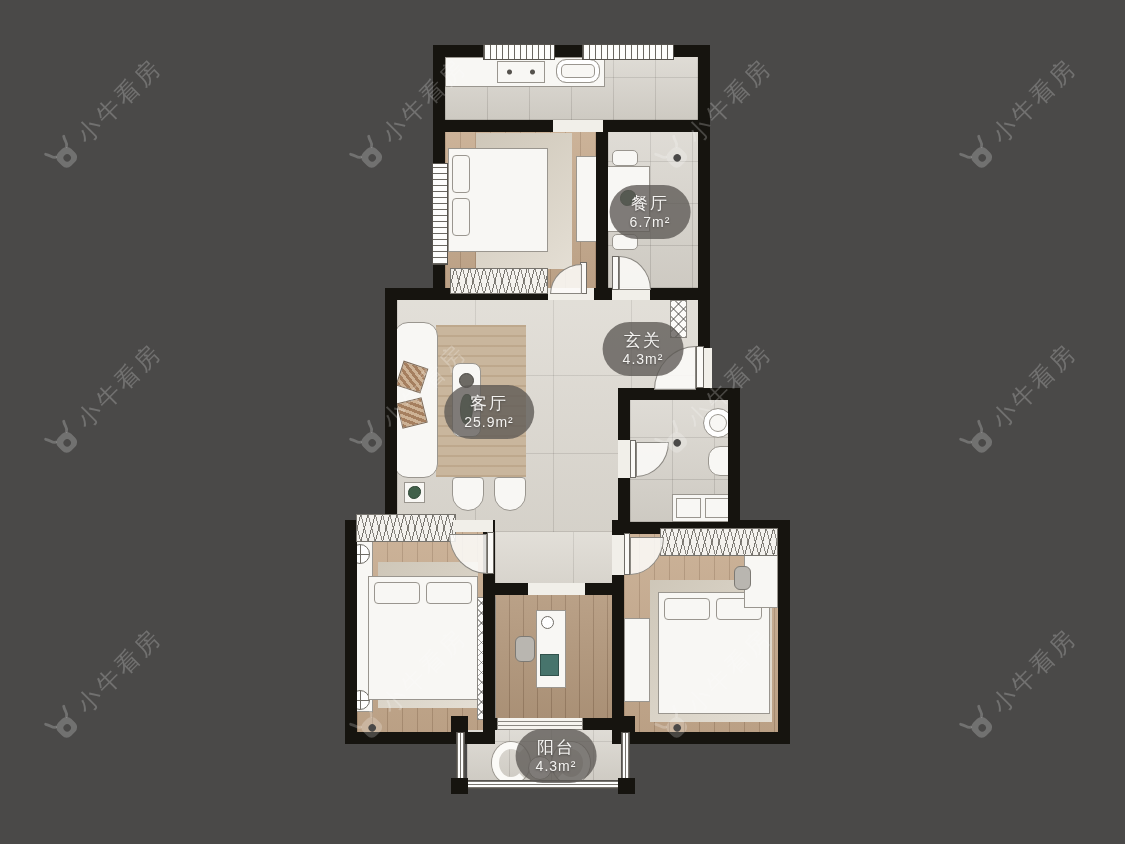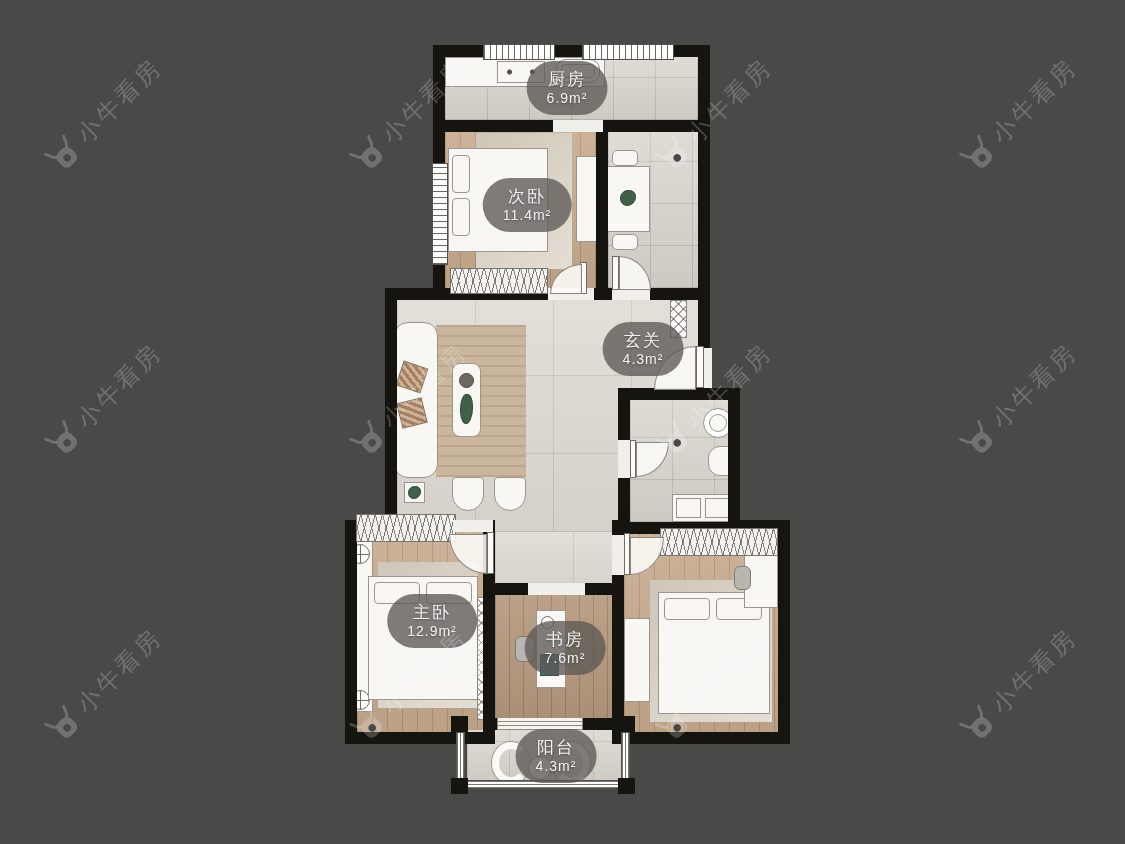--- a/index.html
+++ b/index.html
@@ -226,39 +226,31 @@
     <div class="abs slider" style="left:497px;top:718px;width:84px;height:12px;"></div>
 
     <div class="abs rail-v" style="left:456px;top:732px;width:9px;height:48px;"></div>
     <div class="abs rail-v" style="left:621px;top:732px;width:9px;height:48px;"></div>
     <div class="abs rail-h" style="left:456px;top:780px;width:174px;height:9px;"></div>
     <div class="abs wall" style="left:451px;top:716px;width:17px;height:16px;"></div>
     <div class="abs wall" style="left:618px;top:716px;width:17px;height:16px;"></div>
     <div class="abs wall" style="left:451px;top:778px;width:17px;height:16px;"></div>
     <div class="abs wall" style="left:618px;top:778px;width:17px;height:16px;"></div>
 
-    <div class="pill" style="left:567px;top:88px;">
-      <div class="pname">厨房</div>
-      <div class="parea">6.9m²</div>
-    </div>
-    <div class="pill" style="left:527px;top:205px;">
-      <div class="pname">次卧</div>
-      <div class="parea">11.4m²</div>
+    <div class="pill" style="left:650px;top:212px;">
+      <div class="pname">餐厅</div>
+      <div class="parea">6.7m²</div>
     </div>
     <div class="pill" style="left:643px;top:349px;">
       <div class="pname">玄关</div>
       <div class="parea">4.3m²</div>
     </div>
-    <div class="pill" style="left:432px;top:621px;">
-      <div class="pname">主卧</div>
-      <div class="parea">12.9m²</div>
-    </div>
-    <div class="pill" style="left:565px;top:648px;">
-      <div class="pname">书房</div>
-      <div class="parea">7.6m²</div>
+    <div class="pill" style="left:489px;top:412px;">
+      <div class="pname">客厅</div>
+      <div class="parea">25.9m²</div>
     </div>
     <div class="pill" style="left:556px;top:756px;">
       <div class="pname">阳台</div>
       <div class="parea">4.3m²</div>
     </div>
   </div>
 
   <div class="wm-layer" id="wmLayer">
       <div class="wm" style="left: 105px; top: 115px;">
         <svg width="34" height="34" viewBox="0 0 24 24">

